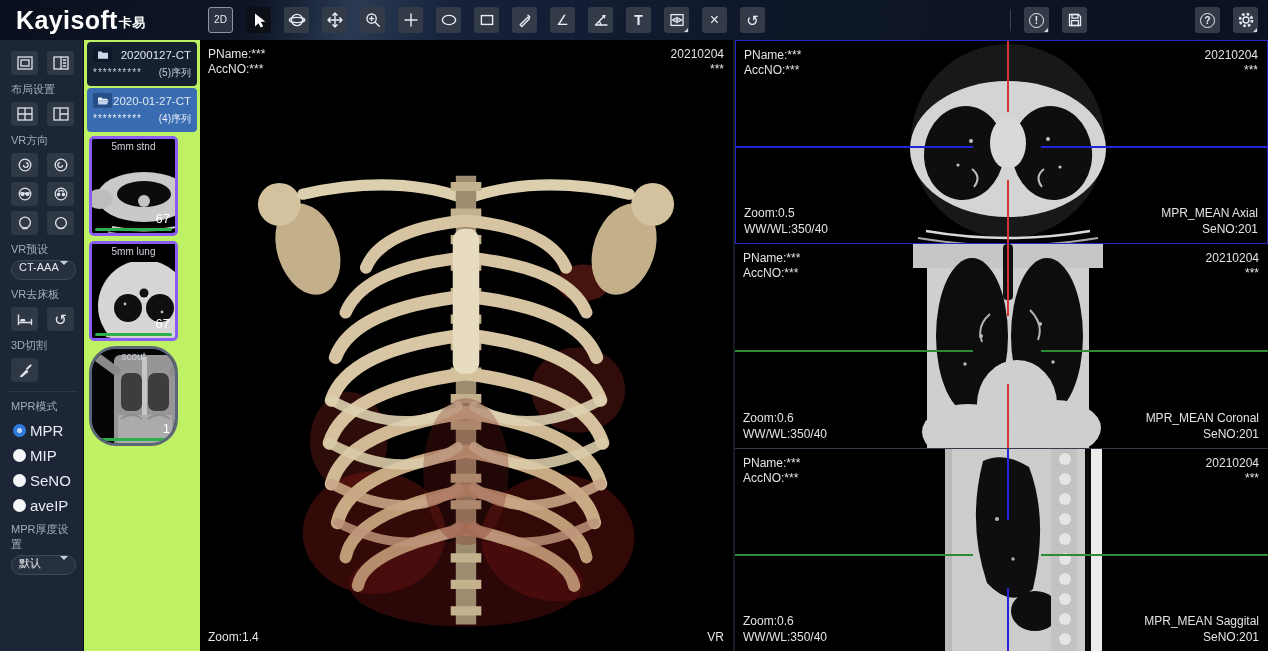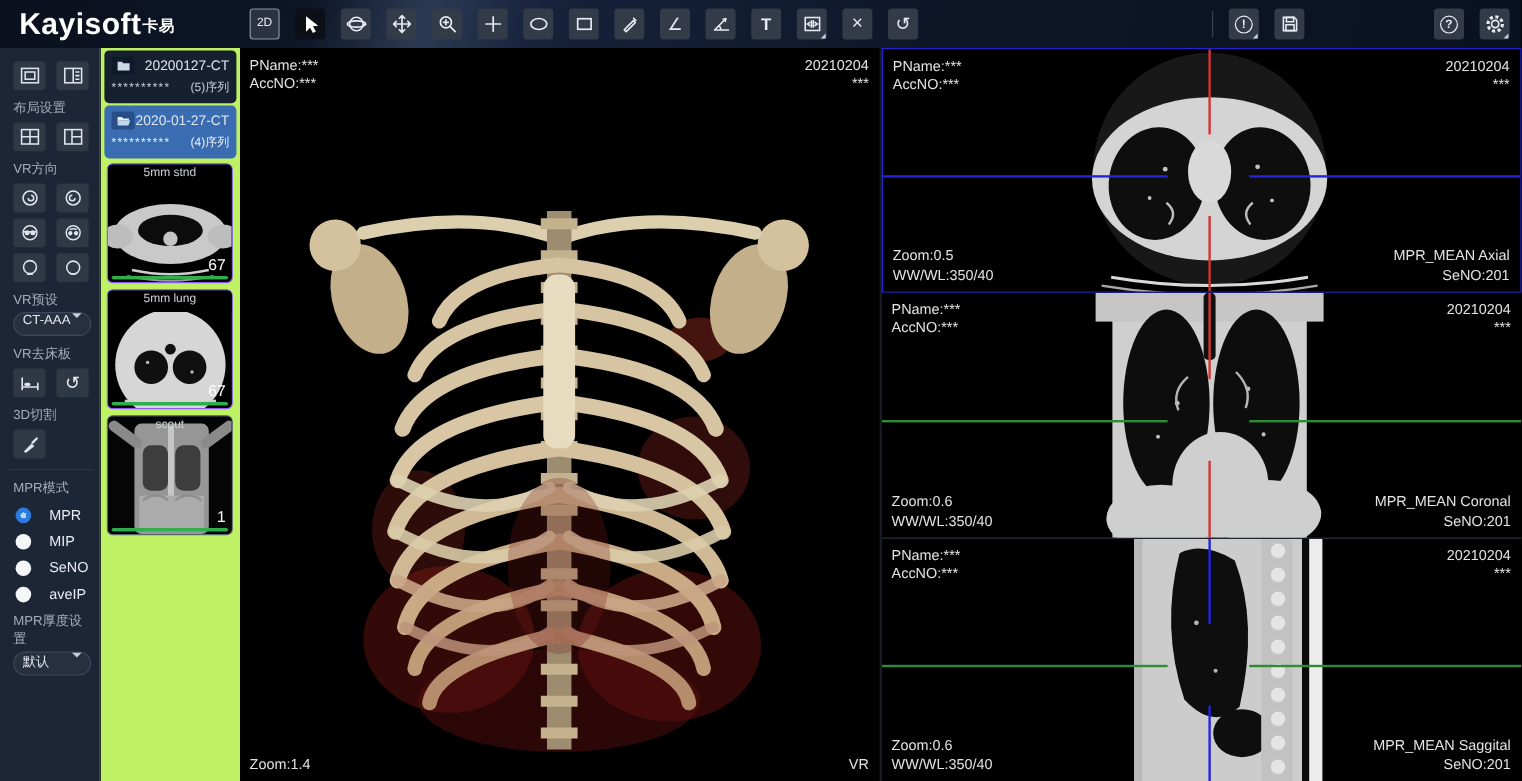--- a/index.html
+++ b/index.html
@@ -35,43 +35,43 @@
   .side-row { display:flex; justify-content:space-between; margin:5px 0; }
   .side-row.single { justify-content:flex-start; }
   .sbtn { width:27px; height:24px; background:#2f3845; border:none; border-radius:3px;
     color:#dfe4ec; display:flex; align-items:center; justify-content:center; cursor:pointer; }
   .side-label { margin:7px 0 2px 0; font-size:11px; color:#a4adbc; }
   .pill { width:65px; height:20px; margin:3px 0 2px 0; background:#27303f; border:1px solid #3d4759;
     border-radius:10px; color:#e4e8ef; font-size:11px; display:flex; align-items:flex-start;
     justify-content:space-between; padding:0 7px; cursor:pointer; }
   .chev { width:0; height:0; border-left:4px solid transparent; border-right:4px solid transparent;
     border-top:4px solid #c7cedb; }
-  .radio-row { display:flex; align-items:center; gap:15px; margin:8px 0 8px 2px;
-    color:#e7ebf1; font-size:12px; cursor:pointer; }
+  .radio-row { display:flex; align-items:center; gap:4px; margin:8px 0 8px 2px;
+    color:#e7ebf1; font-size:15px; cursor:pointer; }
   .radio { width:13px; height:13px; border-radius:50%; background:#f4f6f8; flex:0 0 auto; }
   .radio.sel { background:radial-gradient(circle at 50% 50%, #b9d4f5 0 2.5px, #2e7bdc 2.5px); }
   .sdivider { height:1px; background:#2d3747; margin:9px -4px 4px -4px; }
 
   
   .series-col { position:absolute; top:40px; left:83px; width:117px; height:611px;
     background:#bef264; border-left:1px solid #070d17; padding:2px 3px; z-index:5; }
   .study { border-radius:4px; padding:5px 6px 6px 6px; margin-bottom:2px;
     background:#16202f; color:#dfe6ee; cursor:pointer; }
   .study.selected { background:#3a6cb2; }
   .study .r1 { display:flex; align-items:center; justify-content:space-between; font-size:11.5px; }
   .study .r2 { display:flex; justify-content:space-between; align-items:baseline;
     font-size:10px; margin-top:4px; color:#c3cddb; }
   .study.selected .r2 { color:#e9eff7; }
   .folder-chip { width:19px; height:15px; border-radius:2px; background:#0e1a2c;
     display:flex; align-items:center; justify-content:center; flex:0 0 auto; }
   .study.selected .folder-chip { background:#274e87; }
   .masked { letter-spacing:1px; }
-  .thumb { position:relative; margin:4px 2px 5px 2px; width:105px; height:100px;
-    border:1px solid #8b5cf6; border-radius:5px; background:#000; overflow:hidden; cursor:pointer; }
-  .thumb.greyb { border-color:#5a6678; }
+  .thumb { position:relative; margin:4px 2px 5px 2px; width:89px; height:100px;
+    border:3px solid #8b5cf6; border-radius:5px; background:#000; overflow:hidden; cursor:pointer; }
+  .thumb.greyb { border-color:#5a6678;border-radius:27px; }
   .thumb .tlabel { position:absolute; top:2px; left:0; width:100%; text-align:center;
     font-size:10px; color:#ccd2da; z-index:2; }
   .thumb .tcount { position:absolute; right:5px; bottom:7px; font-size:13px; color:#fff; z-index:2; }
   .thumb .tbar-green { position:absolute; left:3px; right:3px; bottom:2px; height:3px;
     background:#2fae4d; border-radius:2px; z-index:2; }
   .thumb svg { position:absolute; left:0; top:0; }
 
   
   .vr-panel { position:absolute; top:40px; left:200px; width:533px; height:611px;
     background:#000; z-index:1; }

